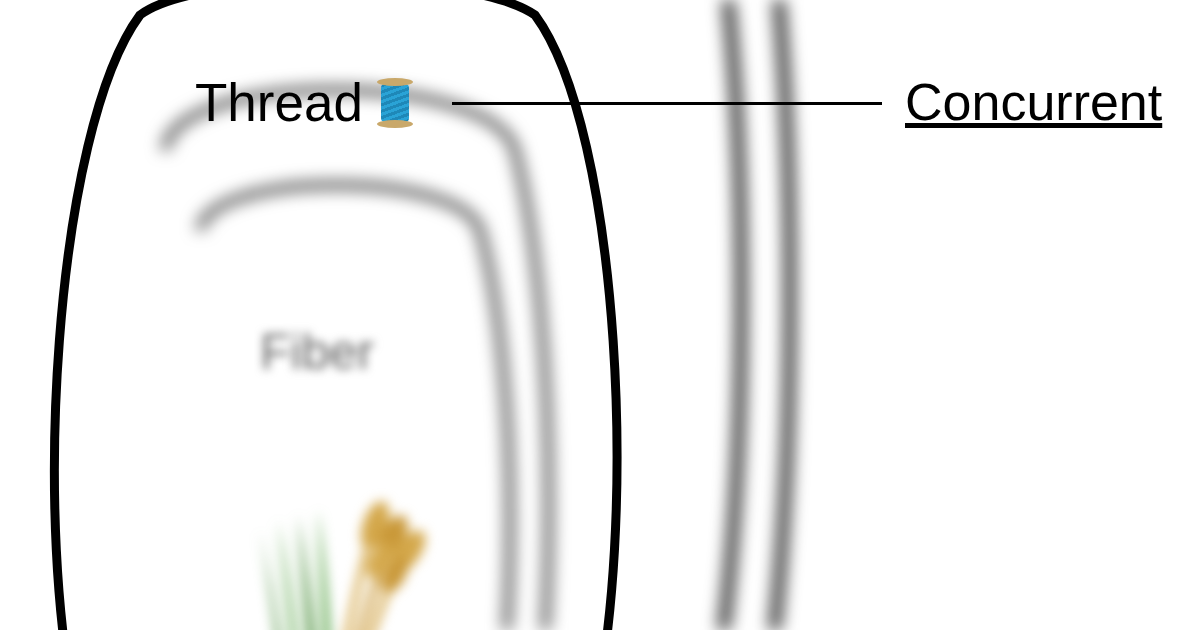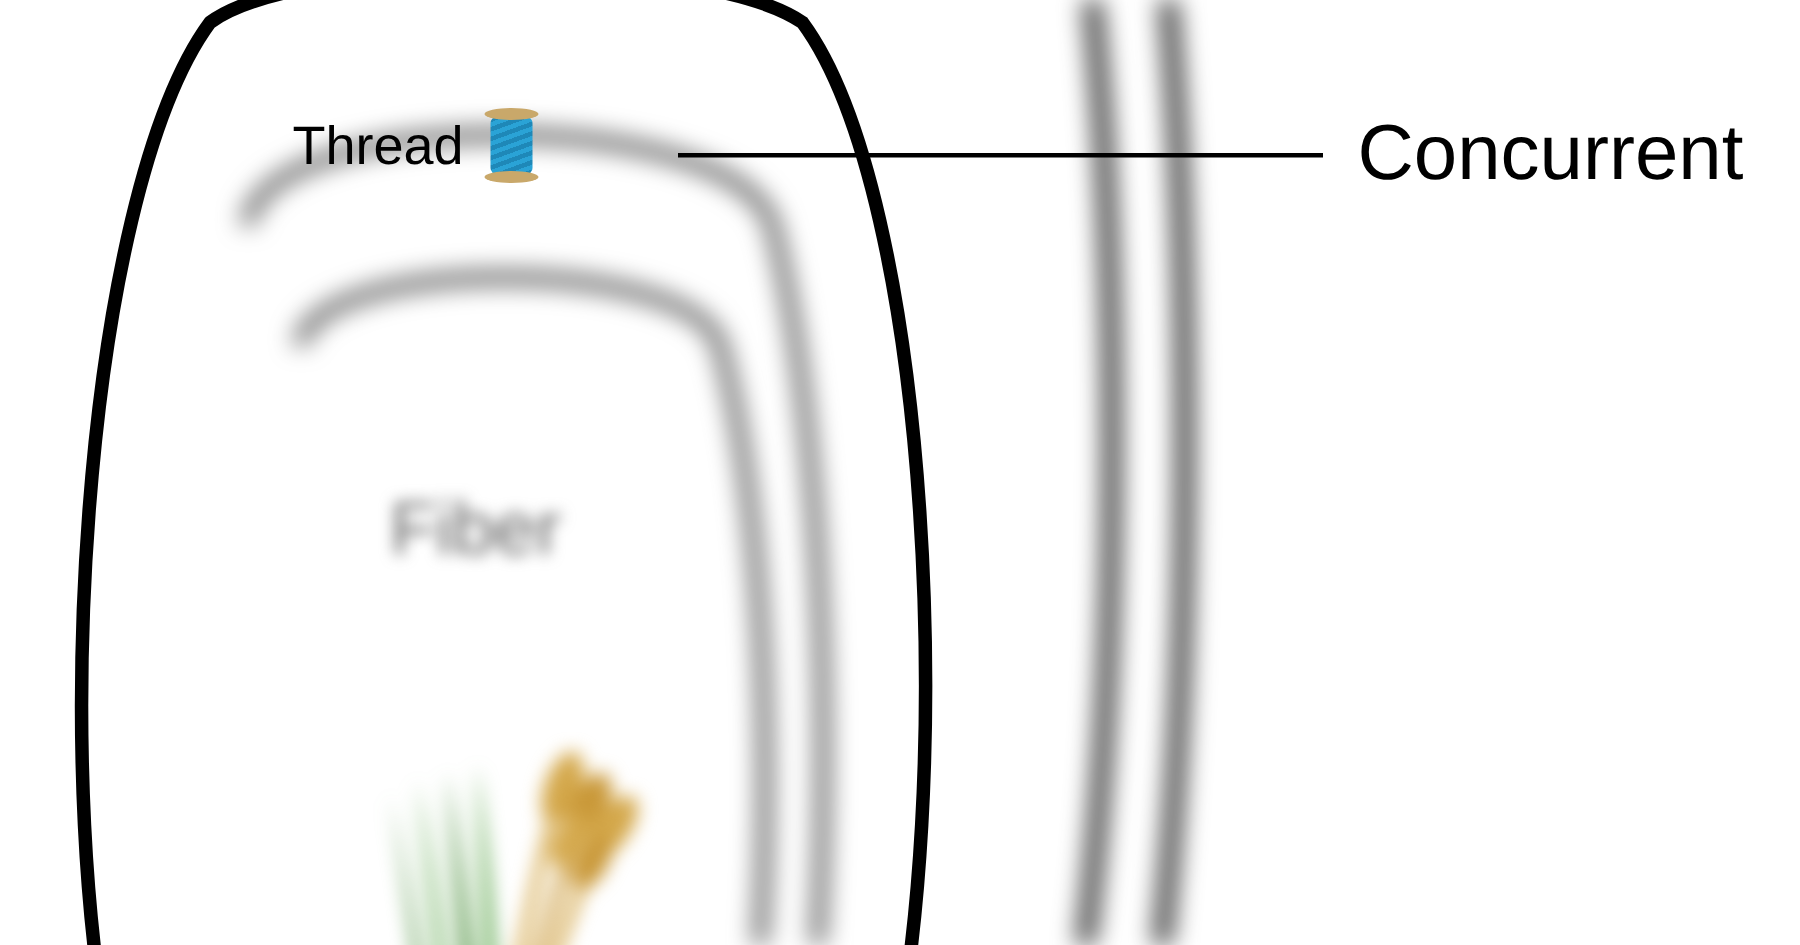--- a/index.html
+++ b/index.html
@@ -17,34 +17,35 @@
       filter: blur(8px);
     }
     .sharp-layer {
       position: absolute;
       inset: 0;
     }
     .thread-label {
       position: absolute;
       left: 195px;
       top: 72px;
-      font-size: 36px;
+      font-size: 53px;
       font-weight: 400;
       color: #000;
       display: flex;
       align-items: center;
       gap: 10px;
     }
     .concurrent-label {
       position: absolute;
       left: 905px;
       top: 72px;
       font-size: 52px;
       font-weight: 400;
       color: #000;
+      text-decoration: underline;
     }
     .fiber-label {
       position: absolute;
       left: 260px;
       top: 323px;
       font-size: 50px;
       font-weight: 400;
       color: #666;
       filter: blur(5px);
     }

